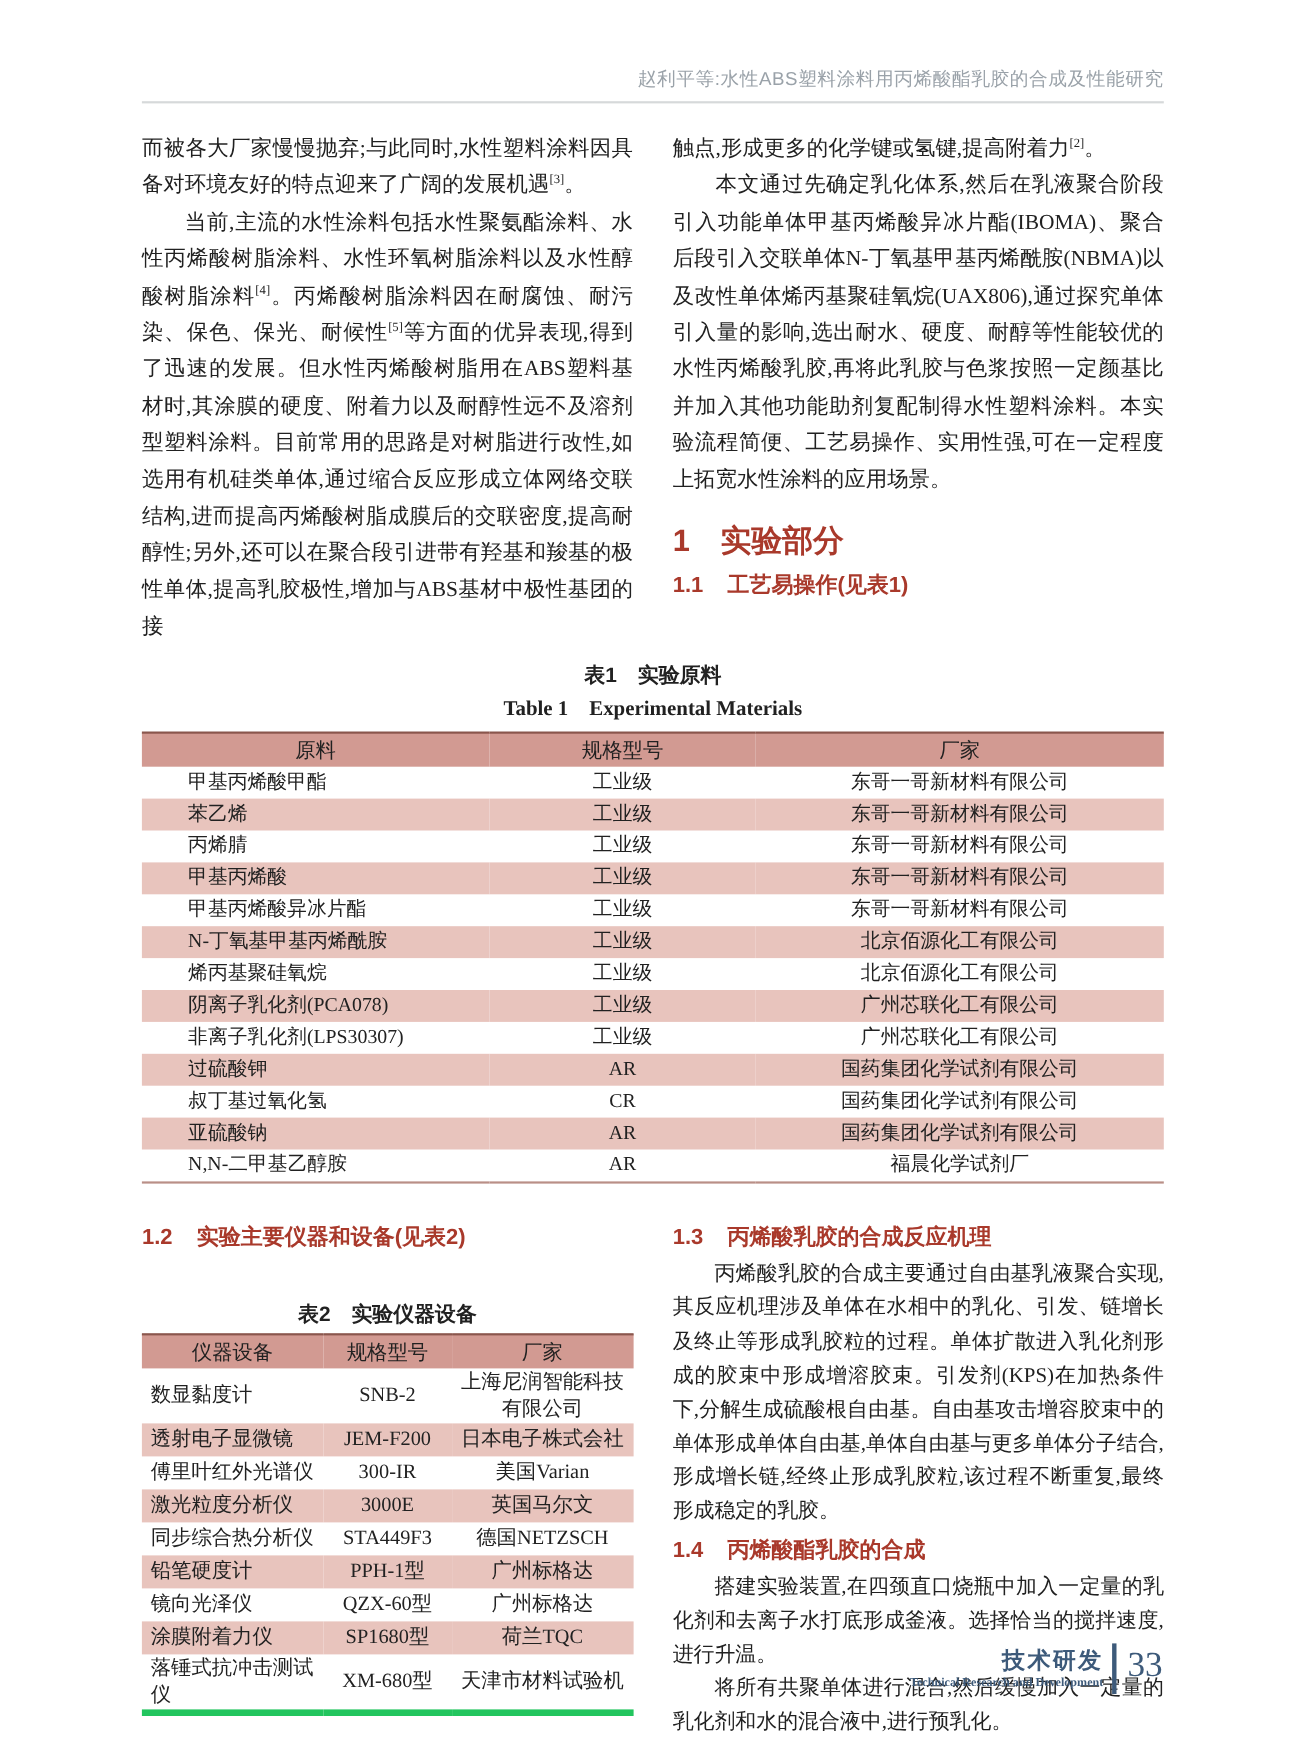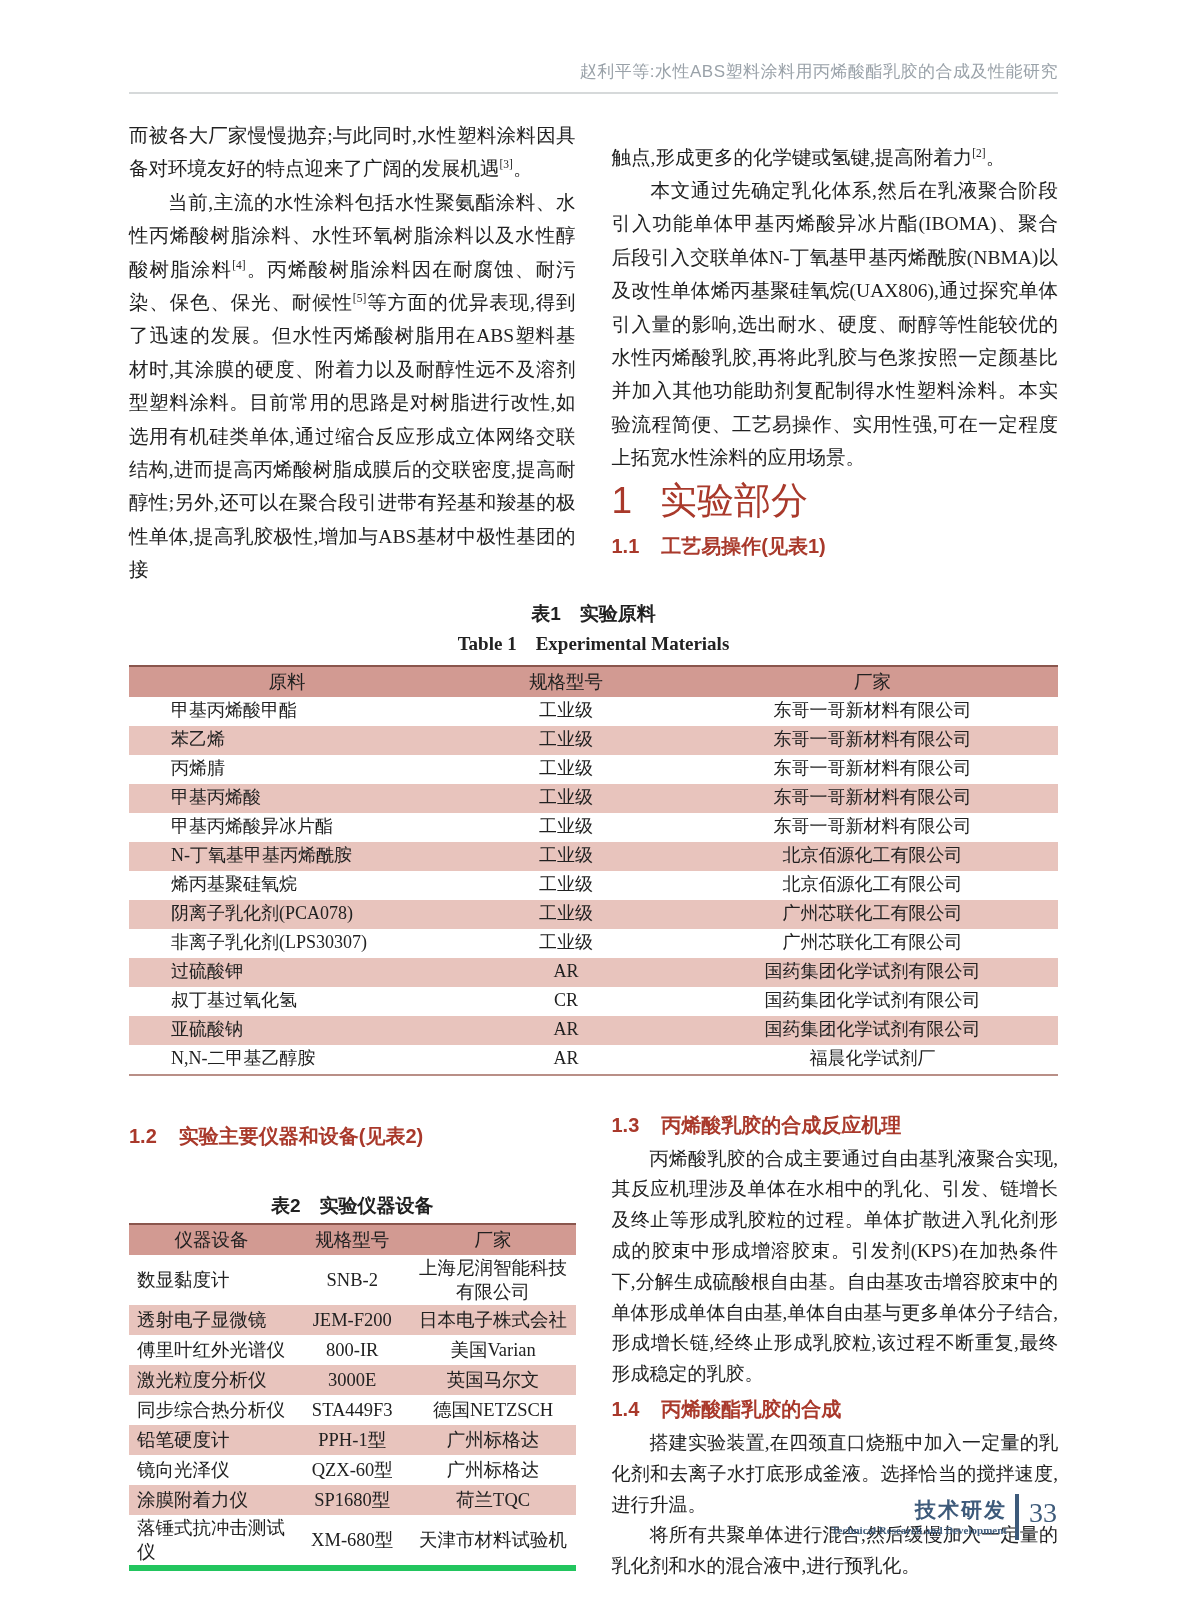--- a/index.html
+++ b/index.html
@@ -17,32 +17,32 @@
   .running-title{
     padding-top:60px;
     text-align:right;
     font-family:"Liberation Sans","DejaVu Sans",sans-serif;
     font-size:17px;
     color:var(--runningTitle,#9aa2a9);
     letter-spacing:.5px;
   }
   .header-rule{border:none;border-top:2px solid var(--rule,#d6d9da);margin:9px 0 0 0;}
   
-  .cols{display:flex;gap:36px;align-items:center;}
+  .cols{display:flex;gap:36px;}
   .cols-top{margin-top:25px;}
   .col{flex:1;min-width:0;}
   .body-text{font-size:19.5px;line-height:33.4px;text-align:justify;}
   .body-text p{margin:0;}
   .indent{text-indent:2em;}
   sup.ref{font-size:11.5px;line-height:0;vertical-align:super;}
   
   .h1{
     font-family:"Liberation Sans","DejaVu Sans",sans-serif;
-    font-weight:normal;color:var(--accent,#a9392b);
-    font-size:37px;margin:4px 0 10px 0;line-height:1.2;
+    font-weight:bold;color:var(--accent,#a9392b);
+    font-size:28px;margin:22px 0 10px 0;line-height:1.2;
   }
   .h1 .num{margin-right:28px;}
   .h2{
     font-family:"Liberation Sans","DejaVu Sans",sans-serif;
     font-weight:bold;color:var(--accent,#a9392b);
     font-size:20px;margin:6px 0 6px 0;line-height:1.3;
   }
   .h2 .num{margin-right:22px;}
   
   .table-block{margin-top:14px;}
@@ -83,21 +83,21 @@
     display:flex;align-items:center;
     color:var(--footerBlue,#3d5a7a);
   }
   .footer-labels{text-align:right;}
   .footer-cn{
     font-family:"Liberation Sans","DejaVu Sans",sans-serif;
     font-weight:bold;font-size:21px;letter-spacing:2px;line-height:1.15;
   }
   .footer-en{font-size:11px;font-weight:bold;margin-top:2px;}
   .footer-bar{width:4px;height:46px;background:var(--footerBlue,#3d5a7a);margin:0 10px 0 8px;}
-  .footer-page{font-size:28px;line-height:1;padding-bottom:8px;}
+  .footer-page{font-size:32px;line-height:1;padding-bottom:8px;}
 </style>
 </head>
 <body>
 
 <div class="page">
 
   <div class="running-title">赵利平等:水性ABS塑料涂料用丙烯酸酯乳胶的合成及性能研究</div>
   <hr class="header-rule">
 
   <div class="cols cols-top">
@@ -215,21 +215,21 @@
                 <td>SNB-2</td>
                 <td>上海尼润智能科技有限公司</td>
               </tr>
               <tr>
                 <td>透射电子显微镜</td>
                 <td>JEM-F200</td>
                 <td>日本电子株式会社</td>
               </tr>
               <tr>
                 <td>傅里叶红外光谱仪</td>
-                <td>800-IR</td>
+                <td>300-IR</td>
                 <td>美国Varian</td>
               </tr>
               <tr>
                 <td>激光粒度分析仪</td>
                 <td>3000E</td>
                 <td>英国马尔文</td>
               </tr>
               <tr>
                 <td>同步综合热分析仪</td>
                 <td>STA449F3</td>

